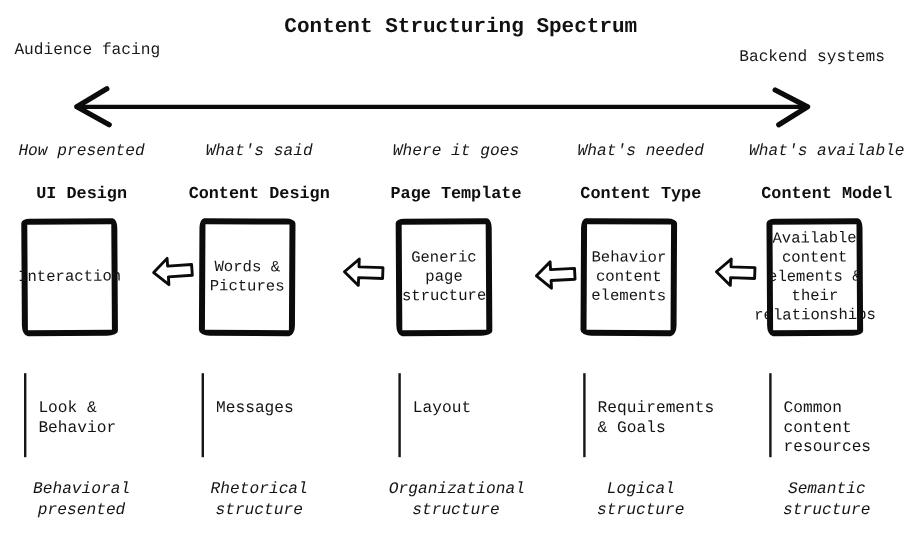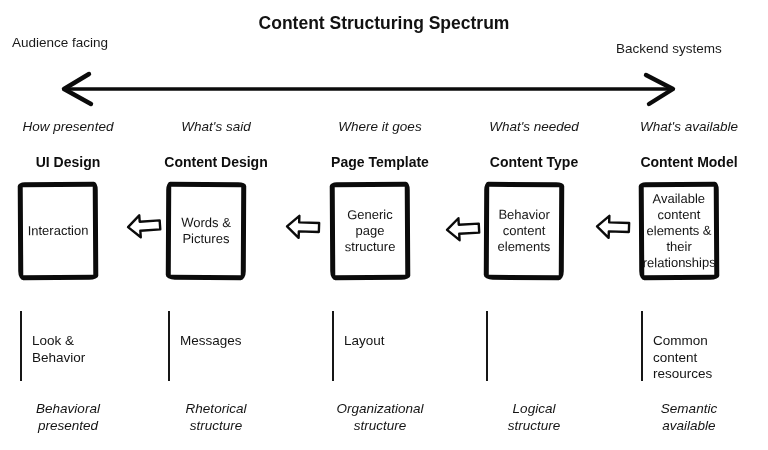--- a/index.html
+++ b/index.html
@@ -2,21 +2,21 @@
 <html><head>
 <meta charset="utf-8">
 <style>
   * { margin: 0; padding: 0; box-sizing: border-box; }
   html, body { background: #ffffff; }
   .canvas {
     position: relative;
     width: 768px;
     height: 450px;
     background: #ffffff;
-    font-family: Liberation Sans, sans-serif;
+    font-family: Liberation Mono, monospace;
     color: #111111;
     overflow: hidden;
     padding-left: 39px;
   }
   .title {
     position: absolute;
     top: 13px; left: 0; width: 768px;
     text-align: center;
     font-size: 17.5px;
     font-weight: 700;
@@ -127,32 +127,33 @@
     <div class="structure">Organizational structure</div>
   </div>
 
   <div class="col col-3">
     <div class="q">What's needed</div>
     <div class="h">Content Type</div>
     <div class="box sketch-b">
       <span class="box-inner">Behavior content elements</span>
     </div>
     <div class="vline"></div>
+    <div class="btext">Requirements &amp; Goals</div>
     <div class="structure">Logical structure</div>
   </div>
 
   <div class="col col-4">
     <div class="q">What's available</div>
     <div class="h">Content Model</div>
     <div class="box sketch-a">
       <span class="box-inner">Available content elements &amp; their relationships</span>
     </div>
     <div class="vline"></div>
     <div class="btext">Common content resources</div>
-    <div class="structure">Semantic available</div>
+    <div class="structure">Semantic structure</div>
   </div>
 
   <svg class="flow-arrow fa-1" viewBox="0 0 36 28">
     <path d="M2,14 L14,3 L14,9.5 L34,9.5 L34,18.5 L14,18.5 L14,25 Z" fill="#ffffff" stroke="#0b0b0b" stroke-width="2.4" stroke-linejoin="round"></path>
   </svg>
   <svg class="flow-arrow fa-2" viewBox="0 0 36 28">
     <path d="M2,14 L14,3 L14,9.5 L34,9.5 L34,18.5 L14,18.5 L14,25 Z" fill="#ffffff" stroke="#0b0b0b" stroke-width="2.4" stroke-linejoin="round"></path>
   </svg>
   <svg class="flow-arrow fa-3" viewBox="0 0 36 28">
     <path d="M2,14 L14,3 L14,9.5 L34,9.5 L34,18.5 L14,18.5 L14,25 Z" fill="#ffffff" stroke="#0b0b0b" stroke-width="2.4" stroke-linejoin="round"></path>

